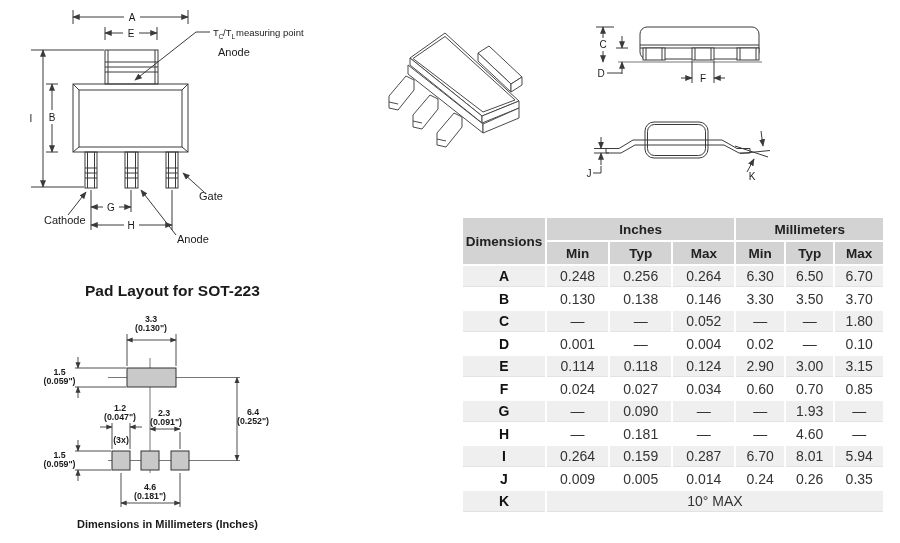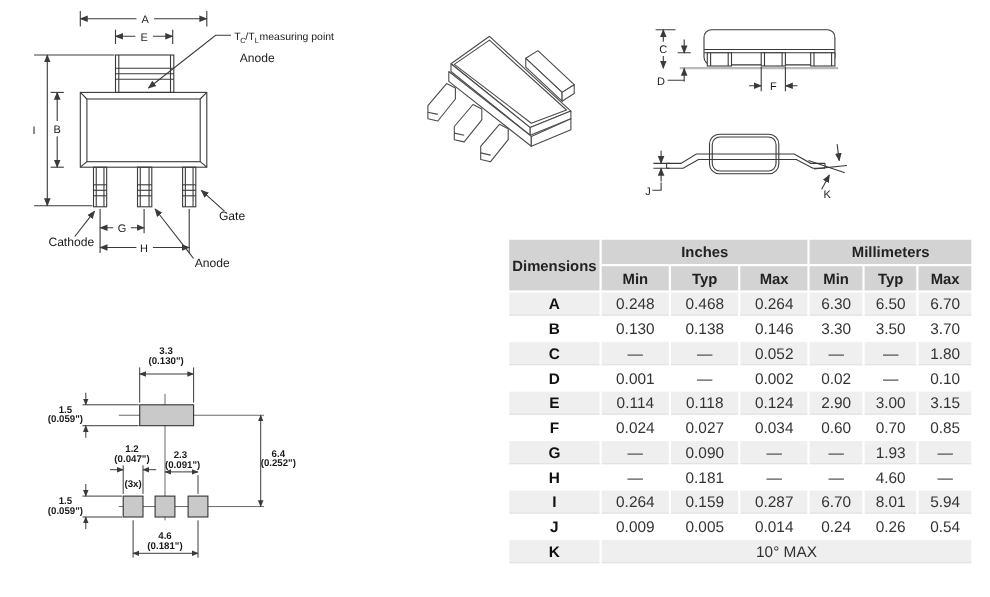--- a/index.html
+++ b/index.html
@@ -208,20 +208,21 @@
     </g>
     <g>
       <text class="dimletter" x="603" y="48" text-anchor="middle">C</text>
       <text class="dimletter" x="601" y="77" text-anchor="middle">D</text>
       <text class="dimletter" x="703" y="82" text-anchor="middle">F</text>
       <text class="dimletter" x="589" y="177" text-anchor="middle">J</text>
       <text class="dimletter" x="752" y="180" text-anchor="middle">K</text>
     </g>
   </svg>
 
+  <div class="pad-title">Pad Layout for SOT-223</div>
 
   <svg style="left:30px;top:300px" width="300" height="243" viewBox="30 300 300 243">
     <defs>
       <marker id="a4" viewBox="0 0 10 10" refX="9" refY="5" markerWidth="7" markerHeight="7" orient="auto-start-reverse">
         <path d="M0,1 L10,5 L0,9 z" fill="#3a3a3a"></path>
       </marker>
     </defs>
     <g stroke="#555" stroke-width="0.8" fill="none">
       <line x1="150" y1="358" x2="150" y2="473"></line>
       <line x1="108" y1="377.5" x2="240" y2="377.5"></line>
@@ -275,20 +276,21 @@
       <text class="padnum" x="166" y="425" text-anchor="middle">(0.091")</text>
       <text class="padnum" x="253" y="415" text-anchor="middle">6.4</text>
       <text class="padnum" x="253" y="424" text-anchor="middle">(0.252")</text>
       <text class="padnum" x="59.5" y="458" text-anchor="middle">1.5</text>
       <text class="padnum" x="59.5" y="467" text-anchor="middle">(0.059")</text>
       <text class="padnum" x="150" y="490" text-anchor="middle">4.6</text>
       <text class="padnum" x="150" y="499" text-anchor="middle">(0.181")</text>
     </g>
   </svg>
 
+  <div class="pad-caption">Dimensions in Millimeters (Inches)</div>
 
   <table class="dims">
     <thead>
       <tr>
         <th rowspan="2" class="dimhead">Dimensions</th>
         <th colspan="3">Inches</th>
         <th colspan="3">Millimeters</th>
       </tr>
       <tr>
         <th>Min</th>
@@ -296,21 +298,21 @@
         <th>Max</th>
         <th>Min</th>
         <th>Typ</th>
         <th>Max</th>
       </tr>
     </thead>
     <tbody>
         <tr class="alt">
           <td class="dimcol">A</td>
           <td>0.248</td>
-          <td>0.468</td>
+          <td>0.256</td>
           <td>0.264</td>
           <td>6.30</td>
           <td>6.50</td>
           <td>6.70</td>
         </tr>
         <tr>
           <td class="dimcol">B</td>
           <td>0.130</td>
           <td>0.138</td>
           <td>0.146</td>
@@ -324,21 +326,21 @@
           <td>—</td>
           <td>0.052</td>
           <td>—</td>
           <td>—</td>
           <td>1.80</td>
         </tr>
         <tr>
           <td class="dimcol">D</td>
           <td>0.001</td>
           <td>—</td>
-          <td>0.002</td>
+          <td>0.004</td>
           <td>0.02</td>
           <td>—</td>
           <td>0.10</td>
         </tr>
         <tr class="alt">
           <td class="dimcol">E</td>
           <td>0.114</td>
           <td>0.118</td>
           <td>0.124</td>
           <td>2.90</td>
@@ -381,21 +383,21 @@
           <td>8.01</td>
           <td>5.94</td>
         </tr>
         <tr>
           <td class="dimcol">J</td>
           <td>0.009</td>
           <td>0.005</td>
           <td>0.014</td>
           <td>0.24</td>
           <td>0.26</td>
-          <td>0.54</td>
+          <td>0.35</td>
         </tr>
         <tr class="alt">
           <td class="dimcol">K</td>
           <td colspan="6">10° MAX</td>
         </tr>
       </tbody>
   </table>
 
 </div>
 

